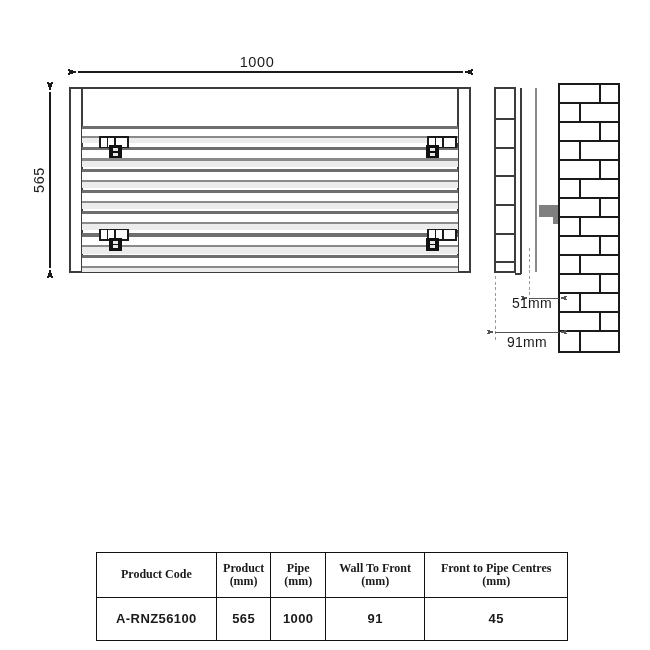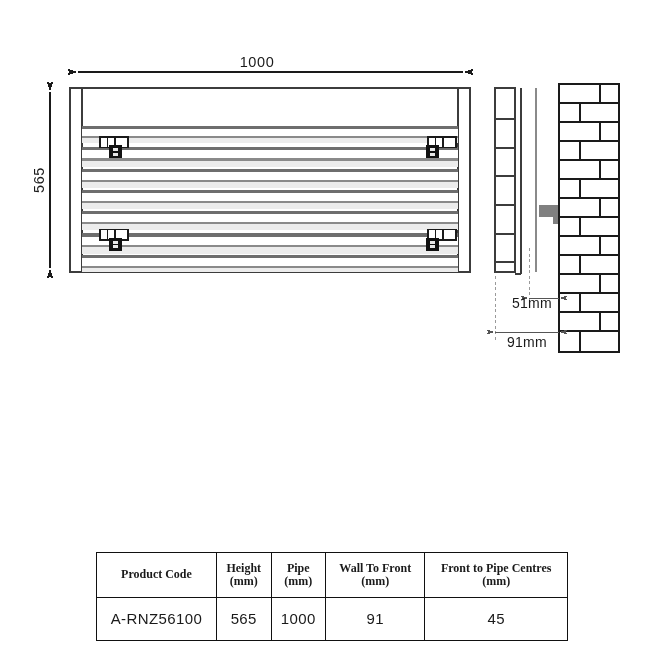--- a/index.html
+++ b/index.html
@@ -17,21 +17,21 @@
   table.spec{border-collapse:collapse;width:472px;
              font-family:"Liberation Sans", sans-serif;}
   table.spec th, table.spec td{
     border:1.6px solid #111;
     text-align:center;
     vertical-align:middle;
     padding:0;
     line-height:1.12;
   }
   table.spec th{font-size:12px;font-weight:bold;height:44px;font-family:Liberation Serif, serif;}
-  table.spec td{font-size:15px;font-weight:normal;height:42px;letter-spacing:.4px;}
+  table.spec td{font-size:13px;font-weight:bold;height:42px;letter-spacing:.4px;}
   .c1{width:120px;} .c2{width:54px;} .c3{width:54px;}
   .c4{width:100px;margin-left:8px;} .c5{width:144px;}
   .unit{display:block;font-weight:bold;}
 </style>
 </head>
 <body>
 
 <div id="stage">
 
   <svg class="draw" viewBox="0 0 650 650">
@@ -215,21 +215,21 @@
   </svg>
 
   <div class="tbl-wrap">
     <table class="spec">
       <thead>
         <tr>
           <th class="c1">
             <span>Product Code</span>
           </th>
           <th class="c2">
-            <span>Height</span>
+            <span>Product</span>
             <span class="unit">(mm)</span>
           </th>
           <th class="c3">
             <span>Pipe</span>
             <span class="unit">(mm)</span>
           </th>
           <th class="c4">
             <span>Wall To Front</span>
             <span class="unit">(mm)</span>
           </th>

